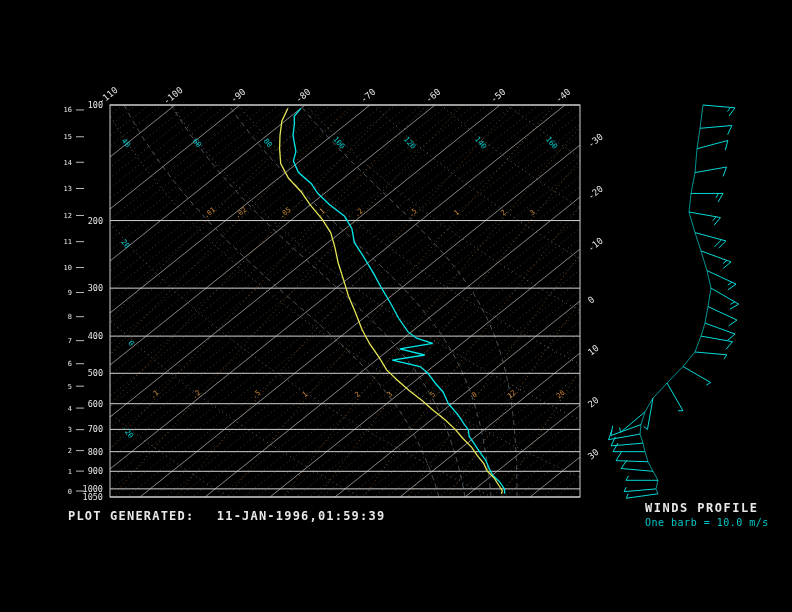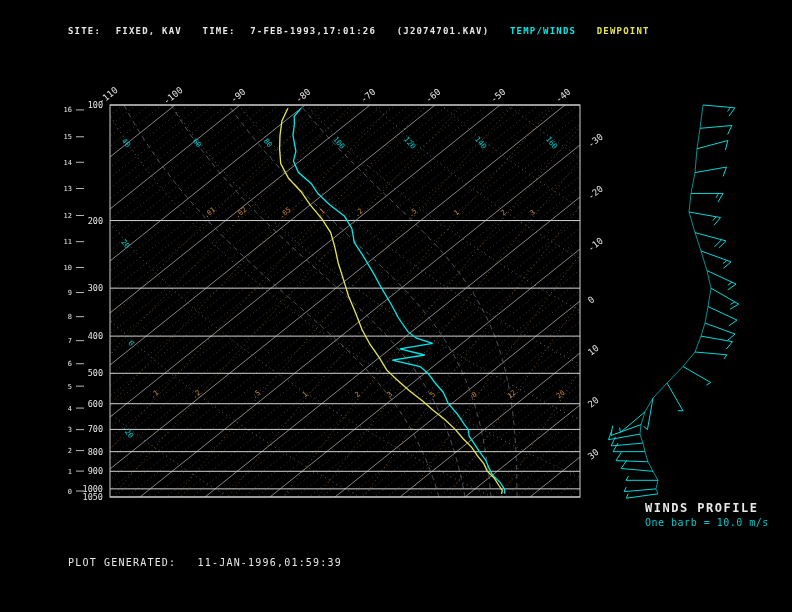--- a/index.html
+++ b/index.html
@@ -4,22 +4,22 @@
 <style>
   html,body{margin:0;padding:0;background:#000;}
   .app{position:relative;width:792px;height:612px;background:#000;overflow:hidden;
        font-family:"DejaVu Sans Mono","Liberation Mono",monospace;}
   .hdr{position:absolute;top:26px;left:68px;font-size:9px;font-weight:bold;
        letter-spacing:1.2px;color:#e8e8e8;white-space:nowrap;}
   .hdr span{margin-right:14px;}
   .hdr .tight{margin-right:8px;}
   .cyan{color:#00e8e8;}
   .yellow{color:#e6e655;}
-  .ftr{position:absolute;top:509px;left:68px;font-size:10px;font-weight:normal;
-       letter-spacing:1.2px;color:#e8e8e8;white-space:nowrap;margin-top:48px;}
+  .ftr{position:absolute;top:509px;left:68px;font-size:12px;font-weight:bold;
+       letter-spacing:1.2px;color:#e8e8e8;white-space:nowrap;}
   .ftr span{margin-right:14px;}
   .wtitle{position:absolute;top:501px;left:645px;font-size:12px;font-weight:bold;
        letter-spacing:1.5px;color:#e8e8e8;white-space:nowrap;}
   .wcap{position:absolute;top:517px;left:645px;font-size:10px;color:#00c8c8;
        letter-spacing:0.5px;white-space:nowrap;}
   svg{position:absolute;top:0;left:0;}
   svg text{font-family:"DejaVu Sans Mono","Liberation Mono",monospace;}
 </style>
 </head>
 <body>
@@ -366,29 +366,20 @@
           <line x1="656" y1="488.8661454414175" x2="624.1217696610641" y2="491.65512920934253" stroke="#00d8d8" stroke-width="1"></line>
           <line x1="624.1217696610641" y1="491.65512920934253" x2="626.2330703830031" y2="487.1227557404479" stroke="#00d8d8" stroke-width="1"></line>
         </g>
         <g>
           <line x1="658" y1="493.79392140715726" x2="626.3114218002697" y2="498.2474606378793" stroke="#00d8d8" stroke-width="1"></line>
           <line x1="626.3114218002697" y1="498.2474606378793" x2="628.1826229584018" y2="493.610801687104" stroke="#00d8d8" stroke-width="1"></line>
         </g>
       </g>
     </svg>
 
-  <div class="hdr">
-    <span class="tight">SITE:</span>
-    <span>FIXED, KAV</span>
-    <span class="tight">TIME:</span>
-    <span>7-FEB-1993,17:01:26</span>
-    <span>(J2074701.KAV)</span>
-    <span class="cyan">TEMP/WINDS</span>
-    <span class="yellow">DEWPOINT</span>
-  </div>
 
   <div class="ftr">
     <span class="tight">PLOT GENERATED:</span>
     <span>11-JAN-1996,01:59:39</span>
   </div>
 
   <div class="wtitle">WINDS PROFILE</div>
   <div class="wcap">One barb = 10.0 m/s</div>
 
 </div>

